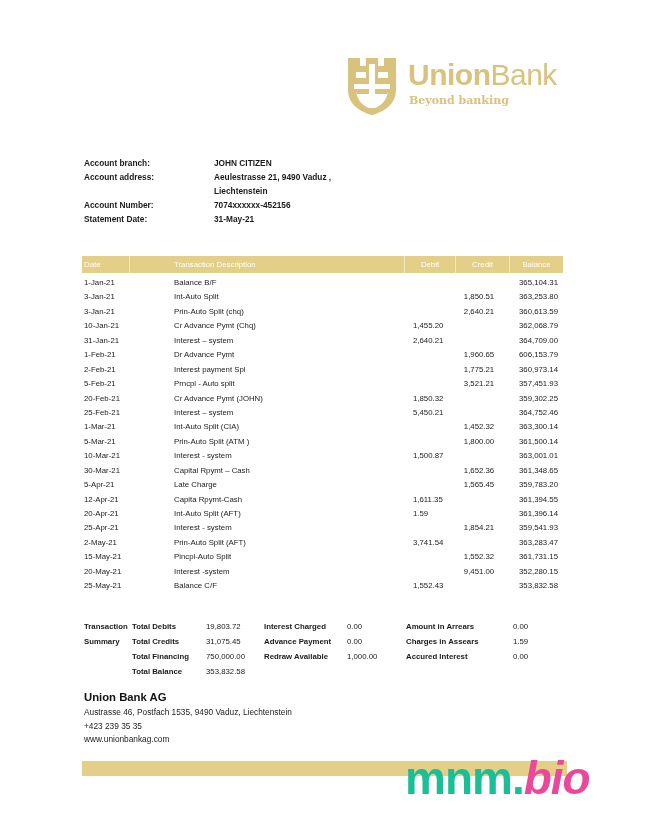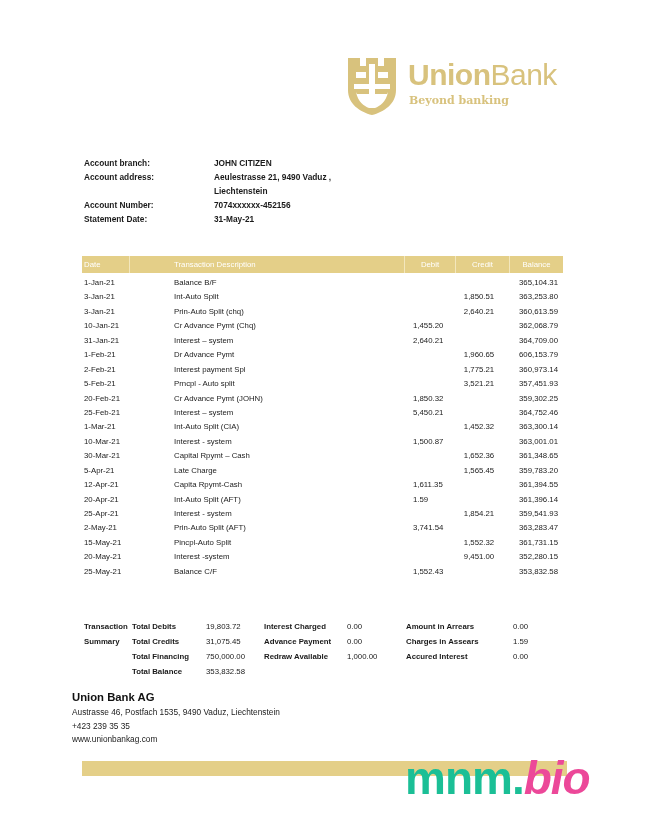--- a/index.html
+++ b/index.html
@@ -38,21 +38,21 @@
   .trow .r-credit { width: 54px; text-align: center; padding-right: 8px; }
   .trow .r-bal { width: 53px; text-align: right; padding-right: 5px; }
 
   
   .summary { position: absolute; left: 84px; top: 619px; font-size: 7.8px; }
   .s-col { position: absolute; top: 0; }
   .s-row { height: 15px; line-height: 15px; white-space: nowrap; }
   .bold { font-weight: bold; }
 
   
-  .foot { position: absolute; left: 72px; top: 689px; font-size: 8.3px; color: #222; }
+  .foot { position: absolute; left: 84px; top: 689px; font-size: 8.3px; color: #222; }
   .foot-title { font-size: 11.3px; font-weight: bold; color: #111; height: 17px; line-height: 17px; }
   .foot-line { height: 13.5px; line-height: 13.5px; }
 
   .bottom-bar { position: absolute; left: 82px; top: 761px; width: 485px; height: 15px; background: #e4cf88; }
 
   .watermark { position: absolute; left: 405px; top: 752px; font-size: 46px; font-weight: bold; line-height: 52px; white-space: nowrap; letter-spacing: -1px; }
   .wm-a { color: #1bbf96; }
   .wm-b { color: #ec4899; font-style: italic; }
 </style>
 </head>
@@ -175,20 +175,27 @@
         <div class="r-bal">364,752.46</div>
       </div>
       <div class="trow">
         <div class="c-date">1-Mar-21</div>
         <div class="c-desc">Int-Auto Split (CIA)</div>
         <div class="r-debit"></div>
         <div class="r-credit">1,452.32</div>
         <div class="r-bal">363,300.14</div>
       </div>
       <div class="trow">
+        <div class="c-date">5-Mar-21</div>
+        <div class="c-desc">Prin-Auto Split (ATM )</div>
+        <div class="r-debit"></div>
+        <div class="r-credit">1,800.00</div>
+        <div class="r-bal">361,500.14</div>
+      </div>
+      <div class="trow">
         <div class="c-date">10-Mar-21</div>
         <div class="c-desc">Interest  - system</div>
         <div class="r-debit">1,500.87</div>
         <div class="r-credit"></div>
         <div class="r-bal">363,001.01</div>
       </div>
       <div class="trow">
         <div class="c-date">30-Mar-21</div>
         <div class="c-desc">Capital Rpymt – Cash</div>
         <div class="r-debit"></div>

